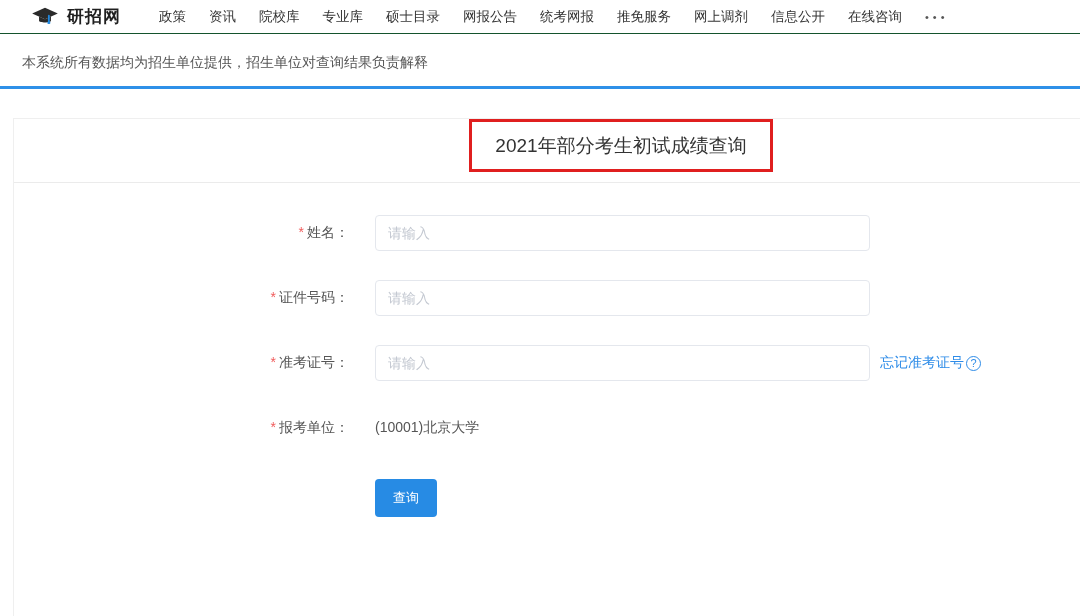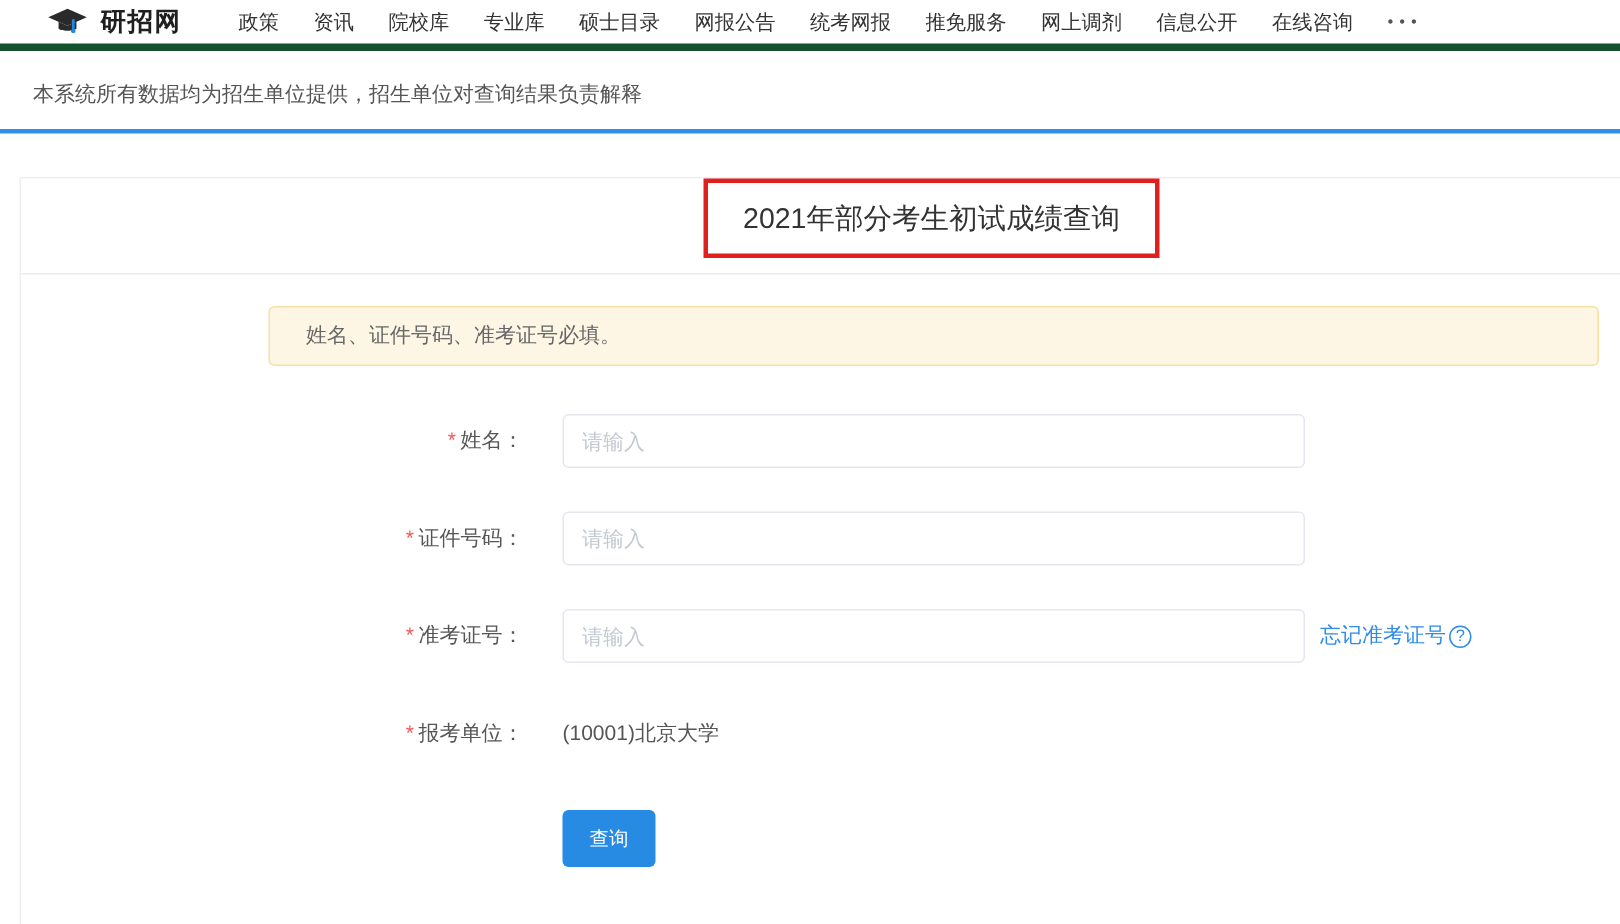--- a/index.html
+++ b/index.html
@@ -9,21 +9,21 @@
     background: #ffffff;
     color: #333;
   }
 
   
   .topbar {
     height: 34px;
     display: flex;
     align-items: center;
     padding-left: 30px;
-    border-bottom: 5px solid #14532d;
+    border-bottom: 1px solid #14532d;
     background: #fff;
   }
   .logo { display: flex; align-items: center; gap: 7px; cursor: pointer; }
   .logo-text { font-size: 17px; font-weight: bold; color: #1f1f1f; letter-spacing: 1px; }
   .nav { display: flex; align-items: center; margin-left: 38px; }
   .nav-item {
     font-size: 13.5px;
     color: #333;
     margin-right: 23px;
     cursor: pointer;
@@ -180,23 +180,20 @@
 </div>
 <div class="blue-rule"></div>
 
 <div class="card">
   <div class="card-head">
     <div class="annotation-box">
       <span class="card-title">2021年部分考生初试成绩查询</span>
     </div>
   </div>
 
-  <div class="alert">
-    <span>姓名、证件号码、准考证号必填。</span>
-  </div>
 
   <div class="form">
 
     <div class="row">
       <div class="row-label">
         <span class="req">*</span><span>姓名：</span>
       </div>
       <div class="control">
         <input class="text-input" type="text" placeholder="请输入" style="">
       </div>

